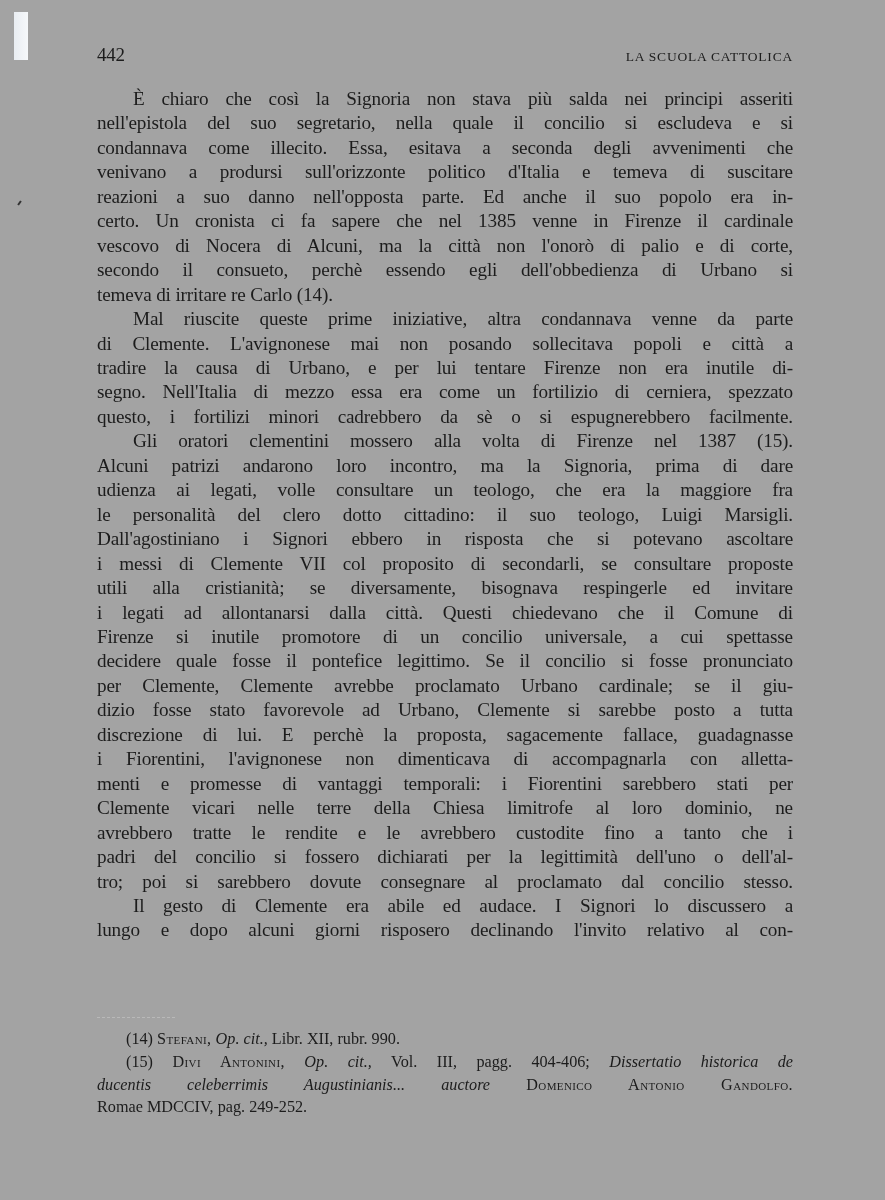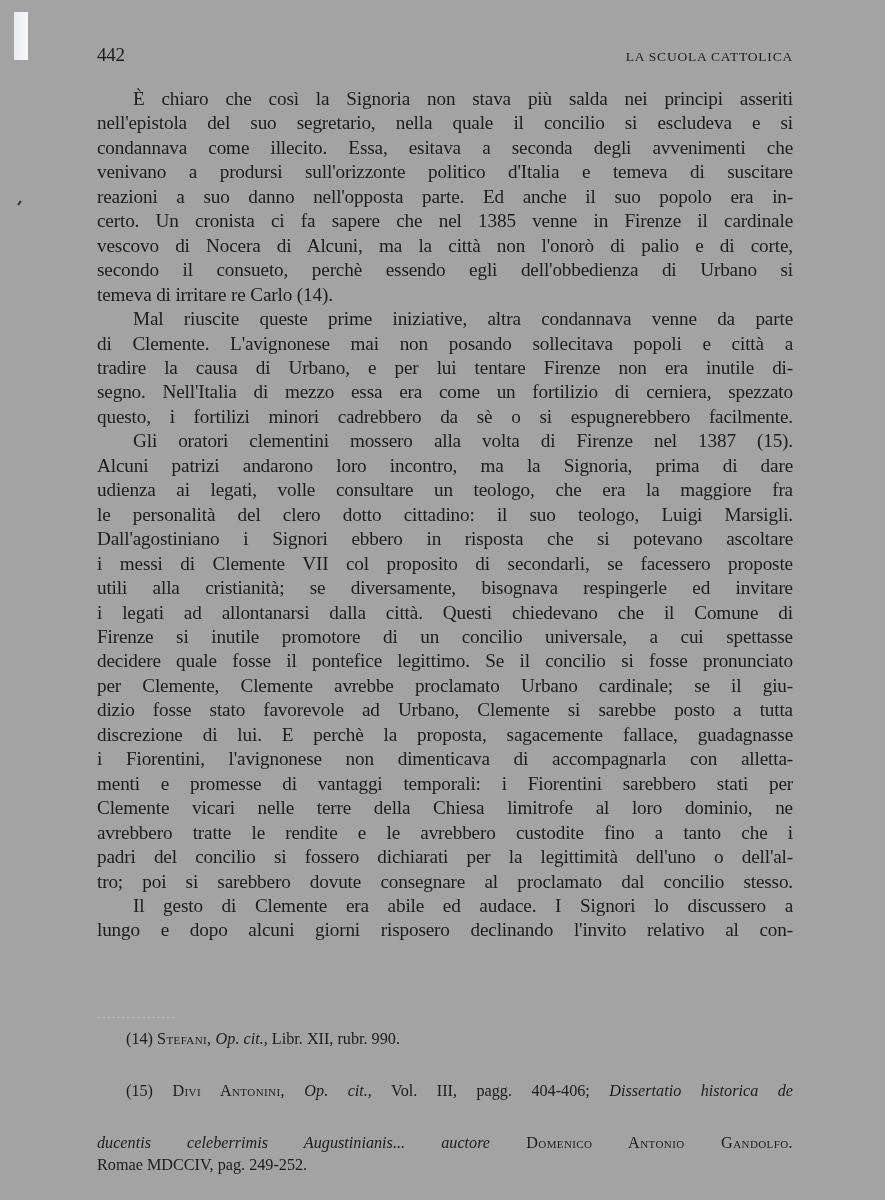--- a/index.html
+++ b/index.html
@@ -97,21 +97,20 @@
       font-size: 16.2px;
       line-height: 22.8px;
     }
     .fn-line {
       display: block;
       white-space: nowrap;
     }
     .fn-line.justified {
       text-align: justify;
       text-align-last: justify;
-      margin-top: 29px;
     }
     .fn-line.indent {
       padding-left: 29px;
     }
     .sc {
       font-variant: small-caps;
       letter-spacing: 0.4px;
     }
     .it {
       font-style: italic;
@@ -148,21 +147,21 @@
       <span class="line">tradire la causa di Urbano, e per lui tentare Firenze non era inutile di-</span>
       <span class="line">segno. Nell'Italia di mezzo essa era come un fortilizio di cerniera, spezzato</span>
       <span class="line">questo, i fortilizi minori cadrebbero da sè o si espugnerebbero facilmente.</span>
     </div>
     <div>
       <span class="line indent">Gli oratori clementini mossero alla volta di Firenze nel 1387 (15).</span>
       <span class="line">Alcuni patrizi andarono loro incontro, ma la Signoria, prima di dare</span>
       <span class="line">udienza ai legati, volle consultare un teologo, che era la maggiore fra</span>
       <span class="line">le personalità del clero dotto cittadino: il suo teologo, Luigi Marsigli.</span>
       <span class="line">Dall'agostiniano i Signori ebbero in risposta che si potevano ascoltare</span>
-      <span class="line">i messi di Clemente VII col proposito di secondarli, se facessero proposte</span>
+      <span class="line">i messi di Clemente VII col proposito di secondarli, se consultare proposte</span>
       <span class="line">utili alla cristianità; se diversamente, bisognava respingerle ed invitare</span>
       <span class="line">i legati ad allontanarsi dalla città. Questi chiedevano che il Comune di</span>
       <span class="line">Firenze si inutile promotore di un concilio universale, a cui spettasse</span>
       <span class="line">decidere quale fosse il pontefice legittimo. Se il concilio si fosse pronunciato</span>
       <span class="line">per Clemente, Clemente avrebbe proclamato Urbano cardinale; se il giu-</span>
       <span class="line">dizio fosse stato favorevole ad Urbano, Clemente si sarebbe posto a tutta</span>
       <span class="line">discrezione di lui. E perchè la proposta, sagacemente fallace, guadagnasse</span>
       <span class="line">i Fiorentini, l'avignonese non dimenticava di accompagnarla con alletta-</span>
       <span class="line">menti e promesse di vantaggi temporali: i Fiorentini sarebbero stati per</span>
       <span class="line">Clemente vicari nelle terre della Chiesa limitrofe al loro dominio, ne</span>

